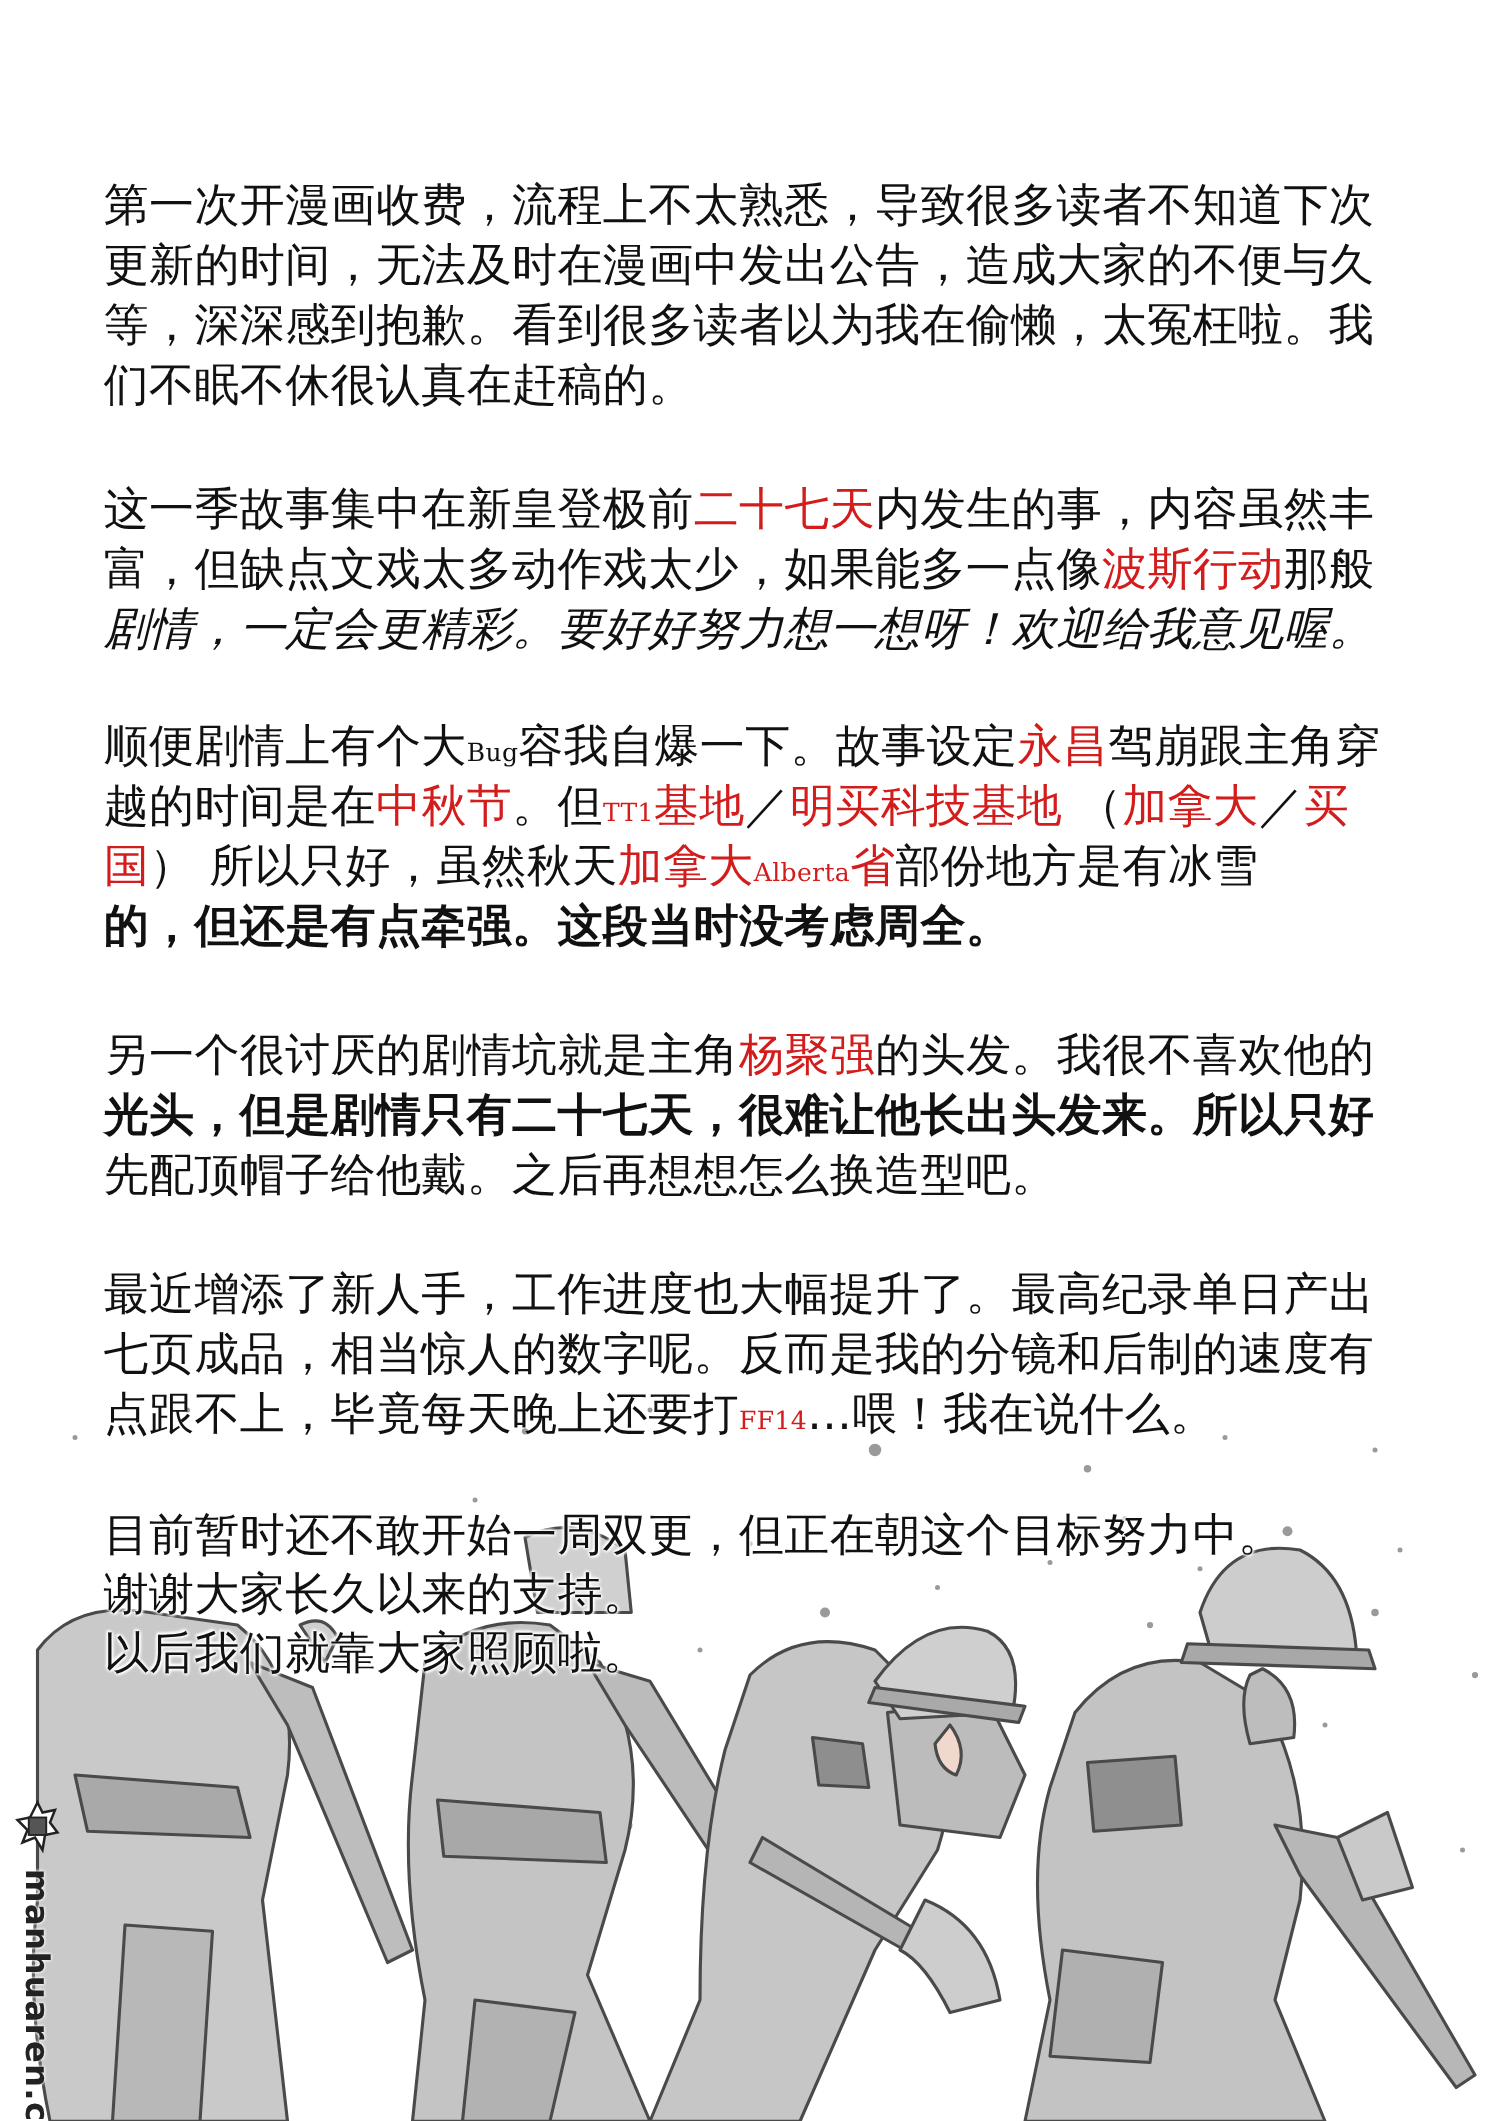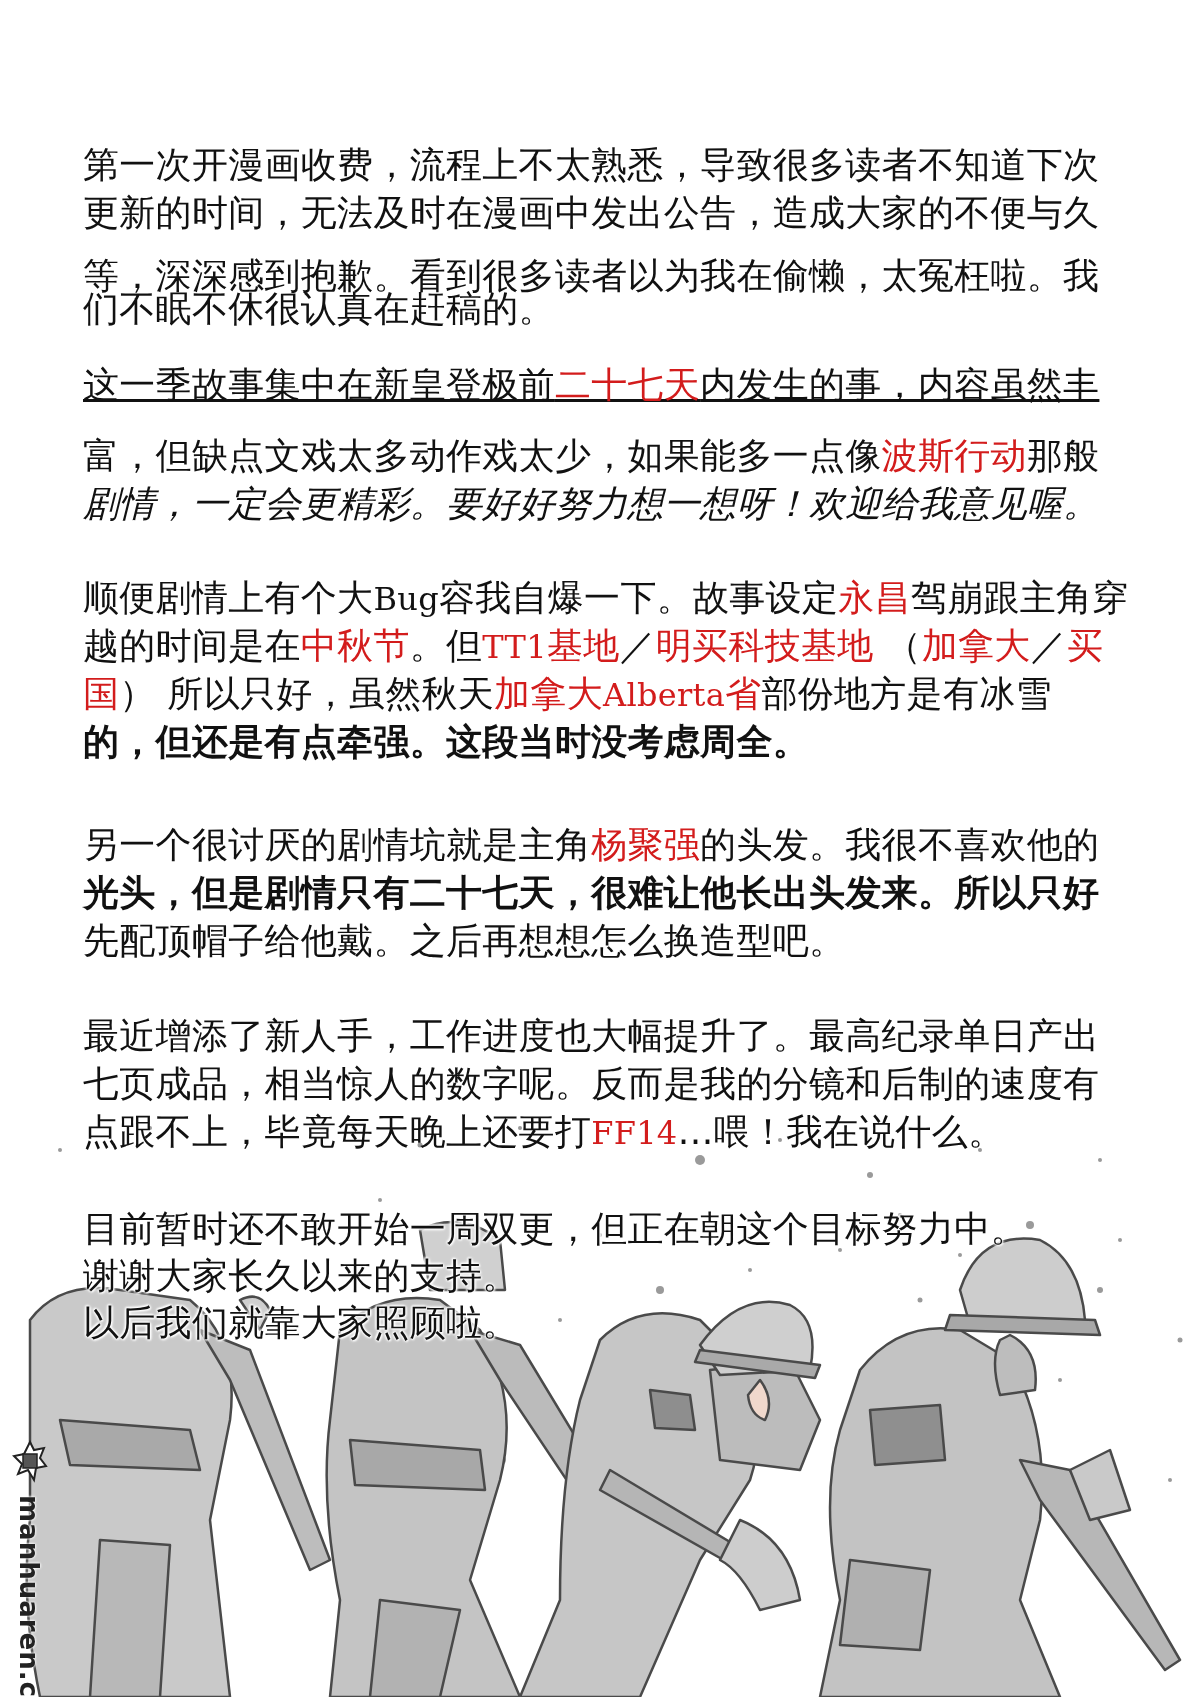--- a/index.html
+++ b/index.html
@@ -12,21 +12,21 @@
     #art { position: absolute; left: 0; top: 0; width: 1200px; height: 1697px; z-index: 1; }
     .line {
       position: absolute; left: 83px; white-space: nowrap;
       font-size: 36px; line-height: 48px; height: 48px;
       color: #111111; z-index: 3; letter-spacing: 0.3px;
     }
     .line.halo {
       text-shadow: 0 0 3px #fff, 0 0 3px #fff, 0 0 4px #fff, 1px 1px 2px #fff, -1px -1px 2px #fff;
     }
     .seg.red { color: #d31c1c; }
-    .seg.latin { font-family: "DejaVu Serif", "Liberation Serif", serif; font-size: 32px; }
+    .seg.latin { font-family: "DejaVu Serif", "Liberation Serif", serif; font-size: 20px; }
     #watermark {
       position: absolute; left: 10px; top: 1440px; width: 40px; height: 250px; z-index: 4;
     }
     #watermark .wm-text {
       position: absolute; left: 4px; top: 55px;
       writing-mode: vertical-rl;
       font-family: "DejaVu Sans", sans-serif; font-weight: bold;
       font-size: 26px; color: #222; letter-spacing: 1px;
       text-shadow: 0 0 3px #fff, 0 0 3px #fff;
     }
@@ -106,23 +106,23 @@
       <path d="M870 1410 L940 1405 L945 1460 L875 1465 Z" fill="#8f8f8f"></path>
       <path d="M1020 1460 L1070 1470 L1180 1660 L1165 1670 L1040 1500 Z" fill="#b7b7b7"></path>
       <path d="M1070 1470 L1110 1450 L1130 1510 L1090 1520 Z" fill="#c9c9c9"></path>
       <path d="M850 1560 L930 1570 L920 1650 L840 1645 Z" fill="#b0b0b0"></path>
     </g>
   </svg>
 
   <div id="text-layer">
       <div class="line" style="top: 141px;"><span class="seg">第一次开漫画收费，流程上不太熟悉，导致很多读者不知道下次</span></div>
       <div class="line" style="top: 189px;"><span class="seg">更新的时间，无法及时在漫画中发出公告，造成大家的不便与久</span></div>
-      <div class="line" style="top: 252px;"><span class="seg">等，深深感到抱歉。看到很多读者以为我在偷懒，太冤枉啦。我</span></div>
+      <div class="line" style="top: 237px;"><span class="seg">等，深深感到抱歉。看到很多读者以为我在偷懒，太冤枉啦。我</span></div>
       <div class="line" style="top: 285px;"><span class="seg">们不眠不休很认真在赶稿的。</span></div>
-      <div class="line" style="top: 361px; text-decoration: underline;"><span class="seg">这一季故事集中在新皇登极前</span><span class="seg red">二十七天</span><span class="seg">内发生的事，内容虽然丰</span></div>
+      <div class="line" style="top: 384px;"><span class="seg">这一季故事集中在新皇登极前</span><span class="seg red">二十七天</span><span class="seg">内发生的事，内容虽然丰</span></div>
       <div class="line" style="top: 432px;"><span class="seg">富，但缺点文戏太多动作戏太少，如果能多一点像</span><span class="seg red">波斯行动</span><span class="seg">那般</span></div>
       <div class="line" style="top: 480px; font-style: italic;"><span class="seg">剧情，一定会更精彩。要好好努力想一想呀！欢迎给我意见喔。</span></div>
       <div class="line" style="top: 574px;"><span class="seg">顺便剧情上有个大</span><span class="seg latin">Bug</span><span class="seg">容我自爆一下。故事设定</span><span class="seg red">永昌</span><span class="seg">驾崩跟主角穿</span></div>
       <div class="line" style="top: 622px;"><span class="seg">越的时间是在</span><span class="seg red">中秋节</span><span class="seg">。但</span><span class="seg red latin">TT1</span><span class="seg red">基地</span><span class="seg">／</span><span class="seg red">明买科技基地</span><span class="seg"> （</span><span class="seg red">加拿大</span><span class="seg">／</span><span class="seg red">买</span></div>
       <div class="line" style="top: 670px;"><span class="seg red">国</span><span class="seg">） 所以只好，虽然秋天</span><span class="seg red">加拿大</span><span class="seg red latin">Alberta</span><span class="seg red">省</span><span class="seg">部份地方是有冰雪</span></div>
       <div class="line" style="top: 718px; font-weight: bold;"><span class="seg">的，但还是有点牵强。这段当时没考虑周全。</span></div>
       <div class="line" style="top: 821px;"><span class="seg">另一个很讨厌的剧情坑就是主角</span><span class="seg red">杨聚强</span><span class="seg">的头发。我很不喜欢他的</span></div>
       <div class="line" style="top: 869px; font-weight: bold;"><span class="seg">光头，但是剧情只有二十七天，很难让他长出头发来。所以只好</span></div>
       <div class="line" style="top: 917px;"><span class="seg">先配顶帽子给他戴。之后再想想怎么换造型吧。</span></div>
       <div class="line" style="top: 1012px;"><span class="seg">最近增添了新人手，工作进度也大幅提升了。最高纪录单日产出</span></div>

